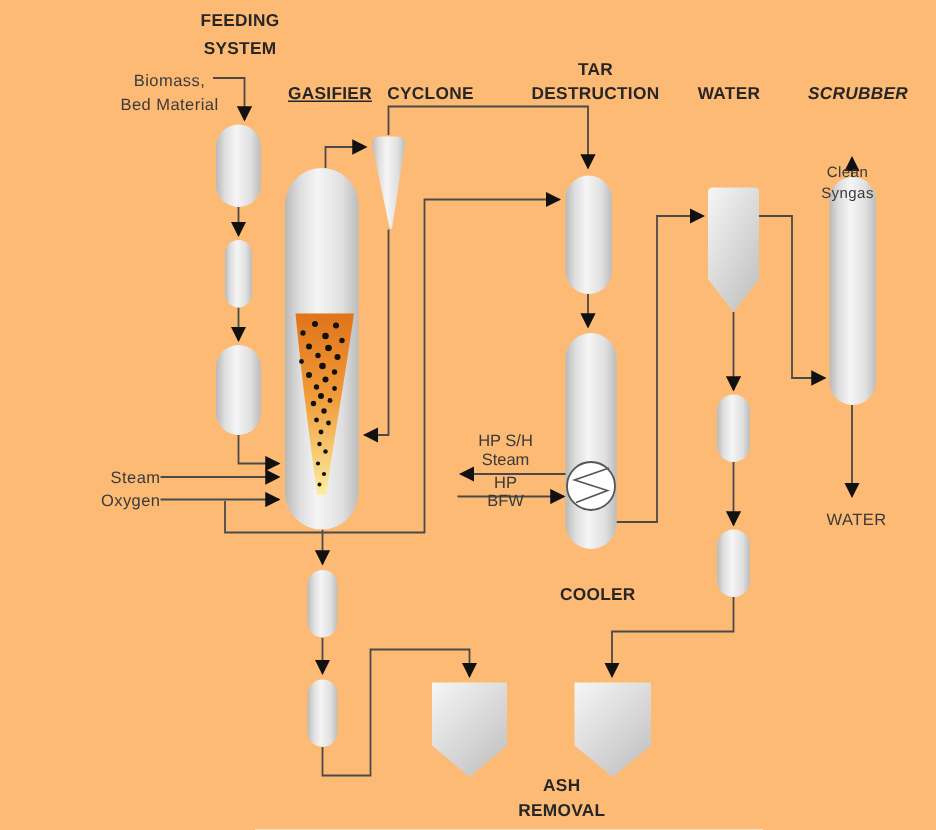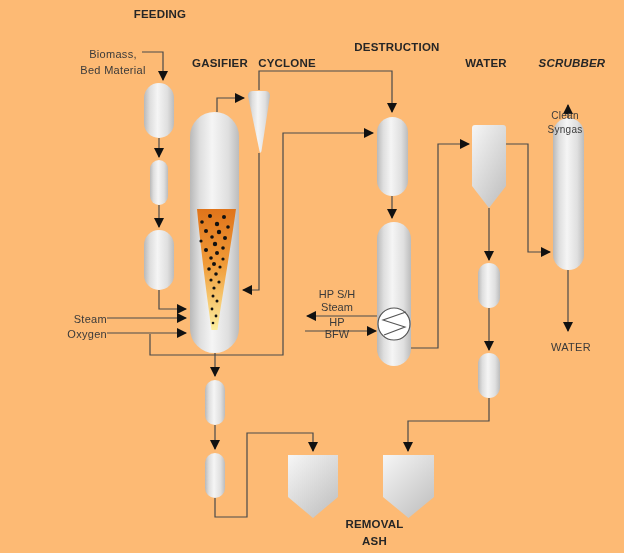--- a/index.html
+++ b/index.html
@@ -116,31 +116,33 @@
       <rect x="205" y="453" width="20" height="45" rx="10" fill="url(#vesselGrad)"></rect>
       <path fill="url(#hopperGrad)" d="M288,455 H338 V497 L313,518 L288,497 Z"></path>
       <path fill="url(#hopperGrad)" d="M383,455 H434 V497 L408.5,518 L383,497 Z"></path>
       <circle cx="394" cy="324" r="16" fill="#ffffff" stroke="#555555" stroke-width="1.2"></circle>
       <polyline points="406,312 383,320 405,327 384,335" fill="none" stroke="#555555" stroke-width="1.1"></polyline>
     </g>
   </svg>
 
   <div class="lbl unit" style="left:115px;top:5px;width:90px;">
     <div>FEEDING</div>
+    <div>SYSTEM</div>
   </div>
 
   <div class="lbl stream" style="left:63px;top:46px;width:100px;">
     <div>Biomass,</div>
     <div>Bed Material</div>
   </div>
 
-  <div class="lbl unit" style="left:182px;top:54px;width:76px;">GASIFIER</div>
+  <div class="lbl unit" style="left:182px;top:54px;width:76px;text-decoration:underline;">GASIFIER</div>
   <div class="lbl unit" style="left:251px;top:54px;width:72px;">CYCLONE</div>
 
   <div class="lbl unit2" style="left:342px;top:39px;width:110px;">
+    <div>TAR</div>
     <div>DESTRUCTION</div>
   </div>
 
   <div class="lbl unit" style="left:451px;top:54px;width:70px;">WATER</div>
   <div class="lbl unit" style="left:529px;top:54px;width:86px;font-style:italic;">SCRUBBER</div>
 
   <div class="lbl stream" style="left:534px;top:73px;width:62px;font-size:10px;line-height:14px;margin-top:36px;">
     <div>Clean</div>
     <div>Syngas</div>
   </div>
@@ -151,21 +153,22 @@
   <div class="lbl stream-sm" style="left:309px;top:288px;width:56px;">
     <div>HP S/H</div>
     <div>Steam</div>
   </div>
 
   <div class="lbl stream-sm" style="left:309px;top:316px;width:56px;line-height:12px;">
     <div>HP</div>
     <div>BFW</div>
   </div>
 
+  <div class="lbl unit" style="left:361px;top:388px;width:75px;">COOLER</div>
 
   <div class="lbl unit2" style="left:322px;top:516px;width:105px;line-height:17px;">
+    <div>ASH</div>
     <div>REMOVAL</div>
-    <div>ASH</div>
   </div>
 
   <div class="lbl stream" style="left:539px;top:339px;width:64px;">WATER</div>
 
 </div>
 
 </body></html>

